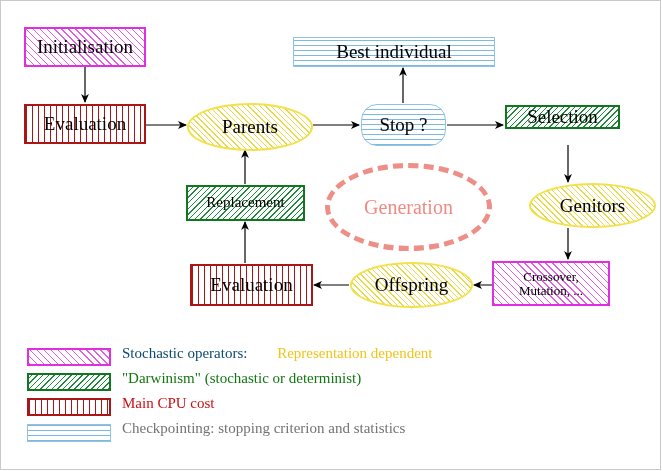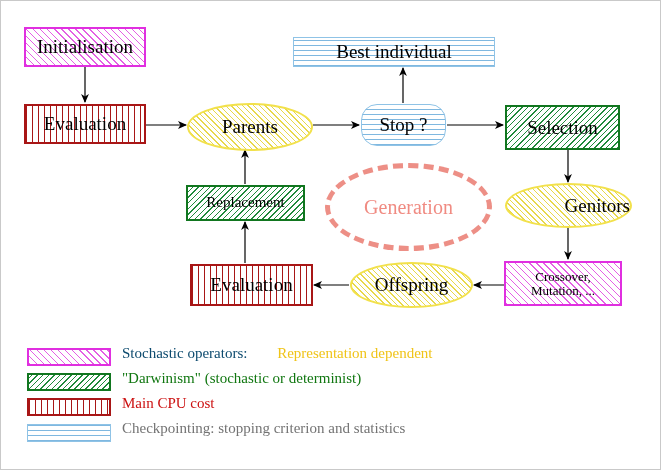--- a/index.html
+++ b/index.html
@@ -165,45 +165,45 @@
 </div>
 
 <div class="node fill-blue-horiz label-big" style="left:293px; top:37px; width:202px; height:30px;">
   <span>Best individual</span>
 </div>
 
 <div class="node fill-blue-horiz rounded label-big" style="left:361px; top:104px; width:85px; height:42px;">
   <span>Stop ?</span>
 </div>
 
-<div class="node fill-green-diag label-big" style="left:505px; top:105px; width:115px; height:45px;">
+<div class="node fill-green-diag label-big" style="left:505px; top:105px; width:115px; height:24px;">
   <span>Selection</span>
 </div>
 
 <div class="node fill-green-diag label-mid" style="left:186px; top:185px; width:119px; height:36px;">
   <span>Replacement</span>
 </div>
 
 <div class="generation" style="left:325px; top:163px; width:167px; height:88px;">
   <span>Generation</span>
 </div>
 
-<div class="node fill-yellow-diag ellipse label-big" style="left:505px; top:183px; width:127px; height:45px;justify-content:flex-end;">
+<div class="node fill-yellow-diag ellipse label-big" style="left:529px; top:183px; width:127px; height:45px;">
   <span>Genitors</span>
 </div>
 
 <div class="node fill-red-vert label-big" style="left:190px; top:264px; width:123px; height:42px;">
   <span>Evaluation</span>
 </div>
 
 <div class="node fill-yellow-diag ellipse label-big" style="left:350px; top:262px; width:123px; height:46px;">
   <span>Offspring</span>
 </div>
 
-<div class="node fill-magenta-diag label-small" style="left:504px; top:261px; width:118px; height:45px; flex-direction:column;">
+<div class="node fill-magenta-diag label-small" style="left:492px; top:261px; width:118px; height:45px; flex-direction:column;">
   <span>Crossover,</span>
   <span>Mutation, ...</span>
 </div>
 
 <div class="legend-swatch fill-magenta-diag" style="left:27px; top:348px;"></div>
 <div class="legend-text" style="top:345px;">
   <span class="lt-magenta">Stochastic operators:</span>
   <span class="lt-yellow" style="margin-left:26px;">Representation dependent</span>
 </div>
 

